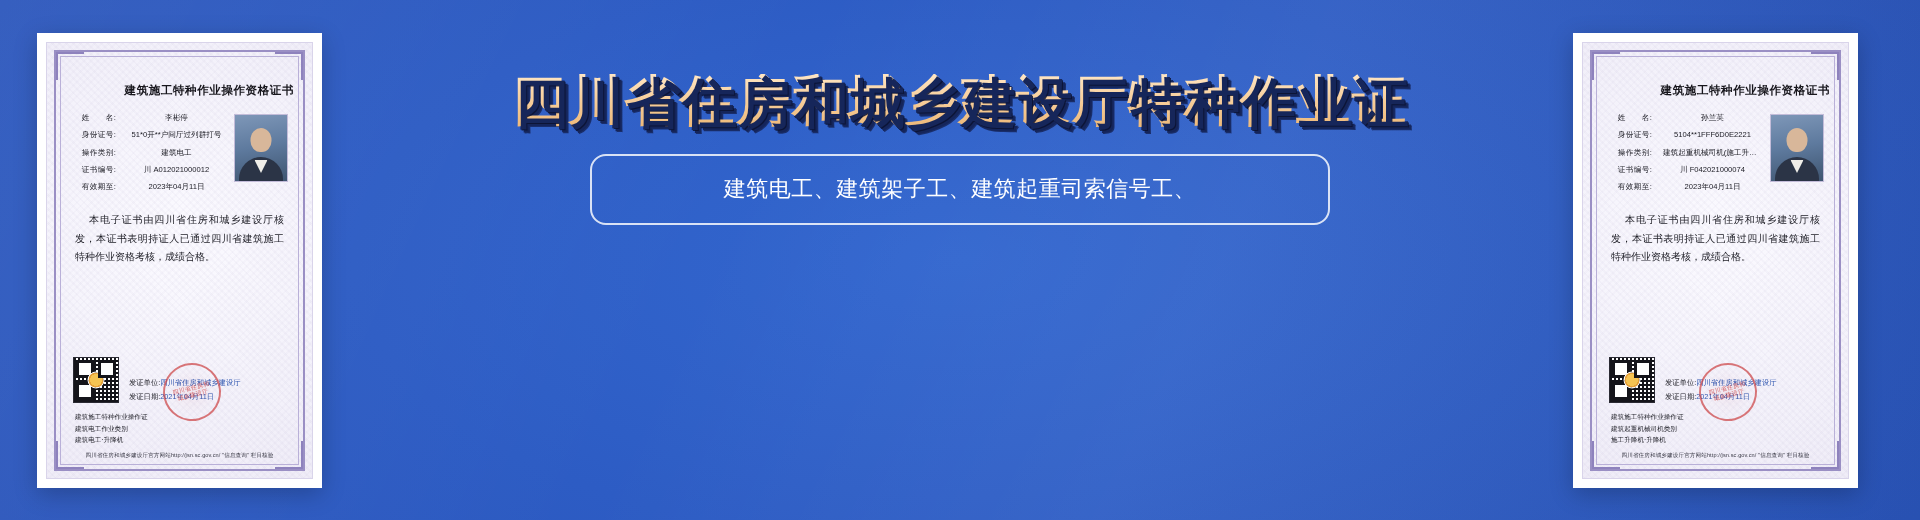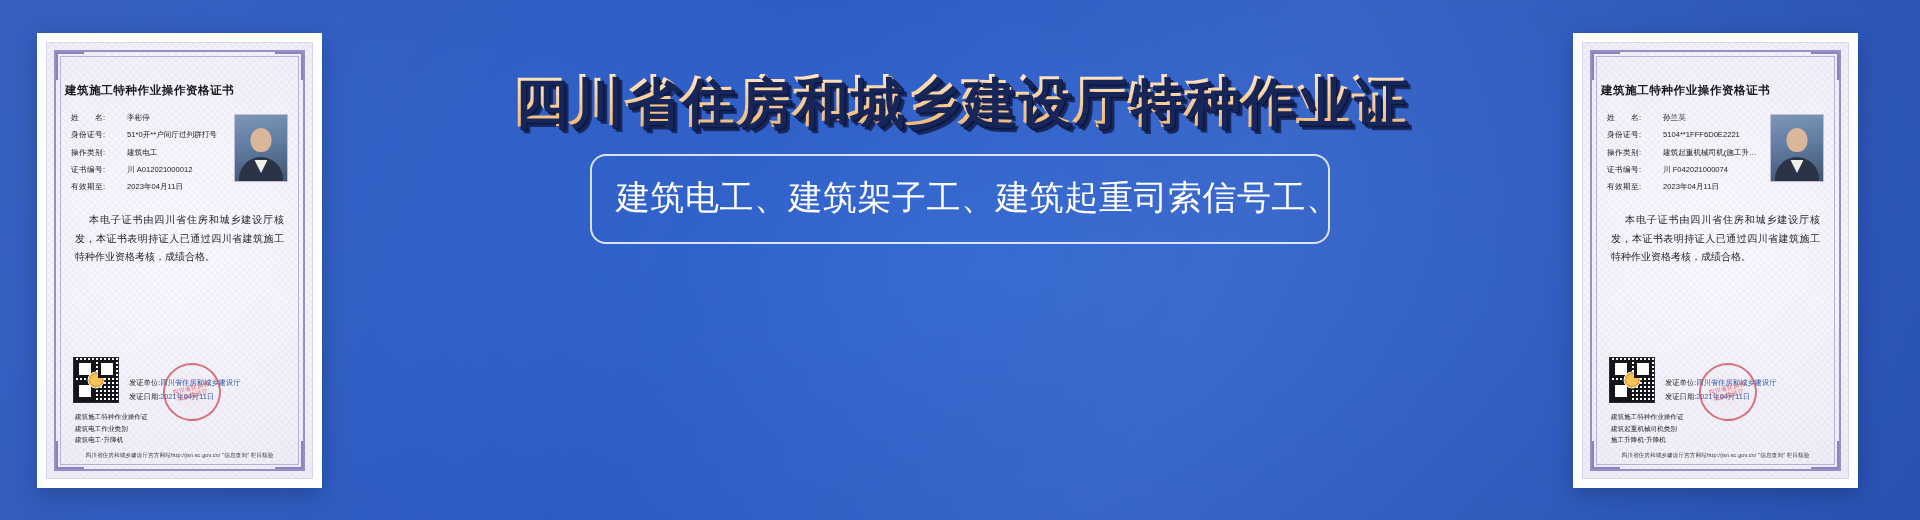--- a/index.html
+++ b/index.html
@@ -49,26 +49,26 @@
   .cert-corner{
     position:absolute;width:26px;height:26px;border:2px solid #8e82bd;
   }
   .cc-tl{top:9px;left:9px;border-right:none;border-bottom:none;}
   .cc-tr{top:9px;right:9px;border-left:none;border-bottom:none;}
   .cc-bl{bottom:9px;left:9px;border-right:none;border-top:none;}
   .cc-br{bottom:9px;right:9px;border-left:none;border-top:none;}
 
   .cert-content{position:absolute;inset:18px;display:flex;flex-direction:column;}
   .cert-title{
-    text-align:left;font-size:11.5px;color:#17161c;letter-spacing:.6px;
+    text-align:right;font-size:11.5px;color:#17161c;letter-spacing:.6px;
     font-weight:700;margin-top:22px;margin-bottom:14px;white-space:nowrap;
   }
   .cert-body{display:flex;gap:8px;padding:0 6px;}
   .cert-fields{flex:1;min-width:0;}
-  .fld{display:flex;font-size:7.6px;color:#1a1a22;line-height:1.55;margin-bottom:5.5px;white-space:nowrap;}
+  .fld{display:flex;font-size:7.6px;color:#1a1a22;line-height:1.55;margin-bottom:5.5px;white-space:nowrap;text-align:center;}
   .fld .k{width:56px;flex:none;letter-spacing:.4px;}
   .fld .v{flex:1;overflow:hidden;text-overflow:ellipsis;}
   .photo{
     width:52px;height:66px;flex:none;margin-top:2px;
     background:linear-gradient(170deg,#7e97b8 0%,#5e7a9e 48%,#3f5570 100%);
     border:1px solid #c3bcd9;position:relative;overflow:hidden;
   }
   .photo .head{
     position:absolute;left:50%;top:13px;transform:translateX(-50%);
     width:21px;height:24px;border-radius:50% 50% 46% 46%;background:#d8b79a;
@@ -148,21 +148,21 @@
   .info-box{
     margin-top:26px;
     width:740px;
     border:2px solid rgba(255,255,255,.82);
     border-radius:16px;
     padding:16px 24px 18px 24px;
     box-sizing:border-box;
     text-align:center;
   }
   .info-line{
-    color:#ffffff;font-size:34px;line-height:1.52;letter-spacing:.5px;white-space:nowrap;
+    color:#ffffff;font-size:22px;line-height:1.52;letter-spacing:.5px;white-space:nowrap;
   }
   .slogan{
     margin-top:24px;
     color:#f2b55a;font-size:33px;font-weight:700;letter-spacing:2px;white-space:nowrap;
     text-shadow:0 1px 0 rgba(22,38,90,.35);
   }
   .cta{
     margin-top:26px;
     display:inline-flex;align-items:center;gap:12px;
     border:2px solid #f0b254;border-radius:30px;

